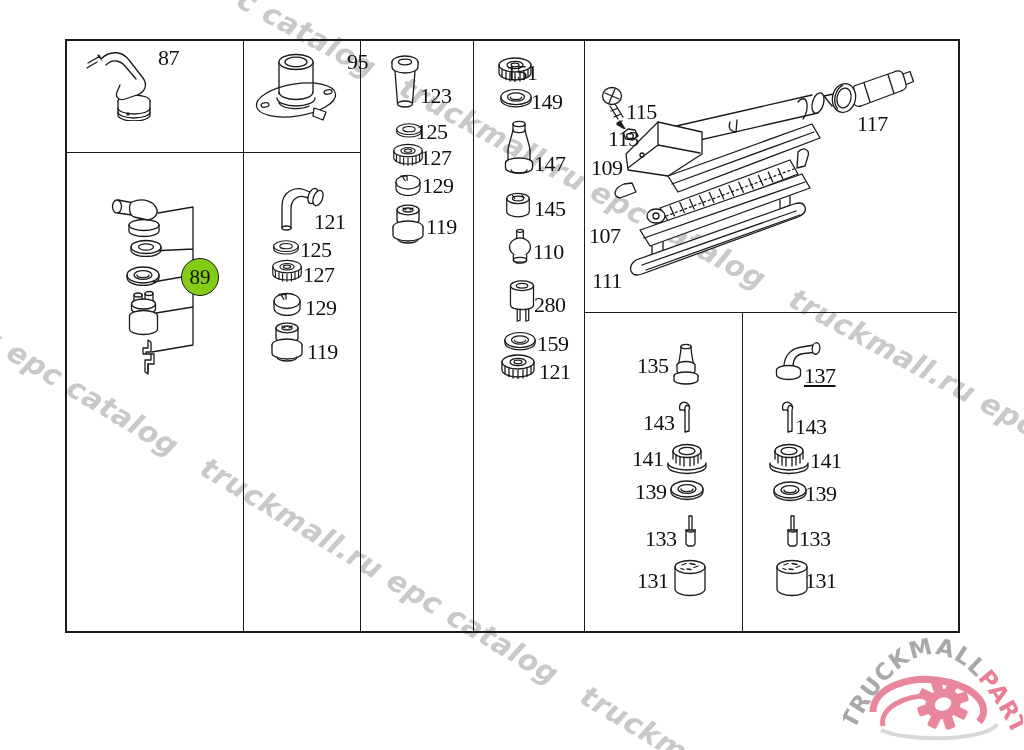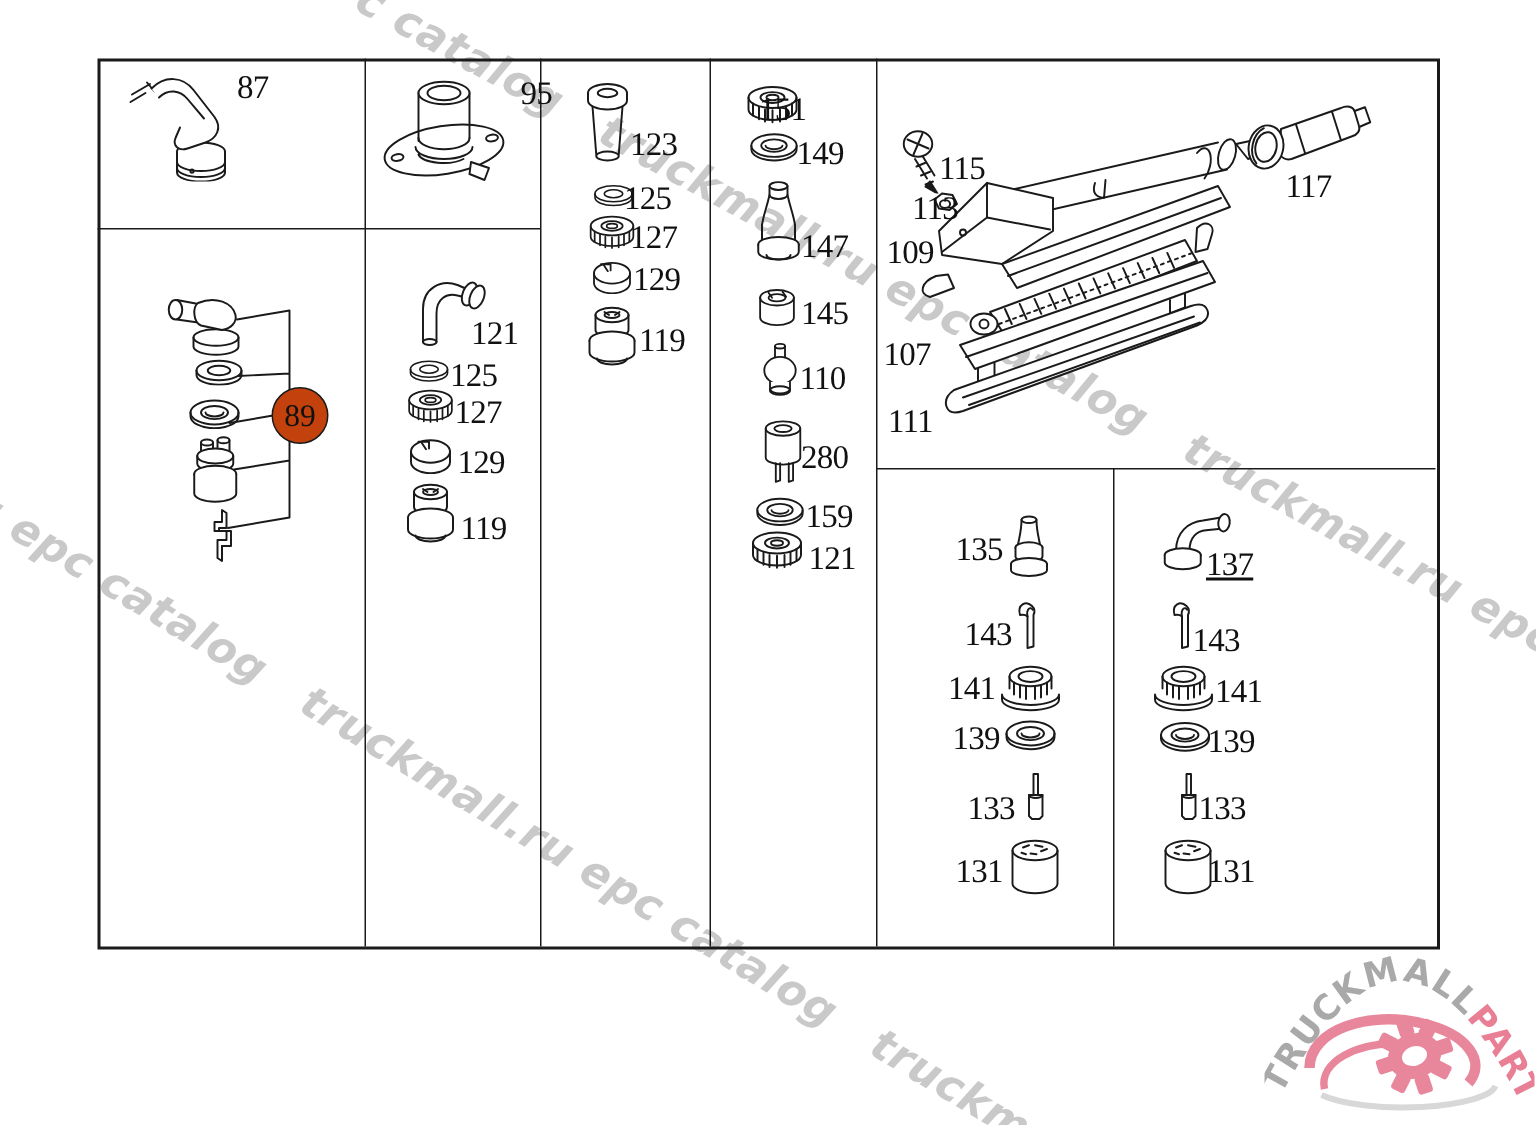--- a/index.html
+++ b/index.html
@@ -13,21 +13,21 @@
        font-family:"Liberation Serif", serif;white-space:nowrap;}
   
   svg.ic{position:absolute;z-index:2;overflow:visible;fill:#ffffff;stroke:#1a1a1a;
          stroke-width:1.3;stroke-linecap:round;stroke-linejoin:round;}
   
   .wm{position:absolute;z-index:0;white-space:pre;font-family:"DejaVu Sans", sans-serif;
       font-style:italic;font-weight:bold;font-size:29px;letter-spacing:0.5px;
       color:#c9c9c9;transform-origin:0 0;}
   
   .callout{position:absolute;z-index:3;width:36px;height:36px;border:1.6px solid #1a1a1a;
-           border-radius:50%;background:#c2410c;display:flex;align-items:center;justify-content:center;
+           border-radius:50%;background:#84cc16;display:flex;align-items:center;justify-content:center;
            font-size:21px;color:#111;}
   #logo{position:absolute;z-index:3;}
 </style>
 </head>
 <body>
 
 <div id="canvas">
 
   <svg width="0" height="0" style="position:absolute" aria-hidden="true">
     <defs>

